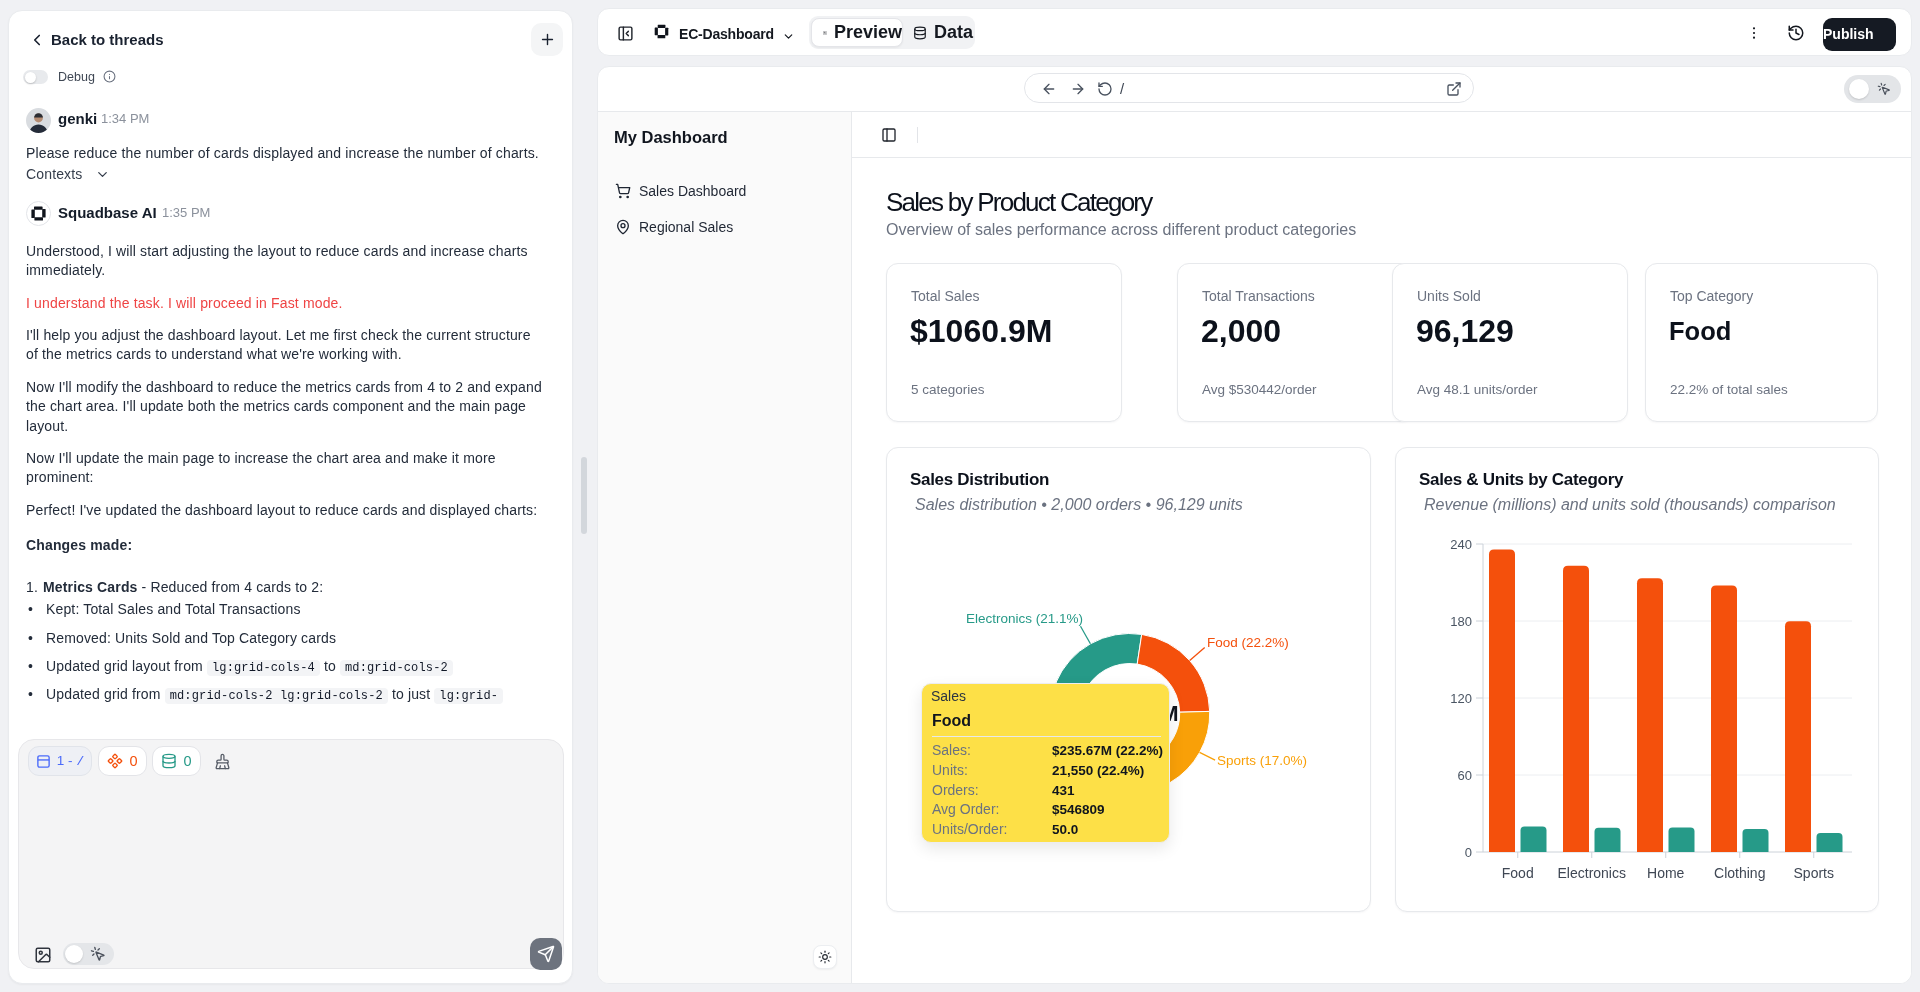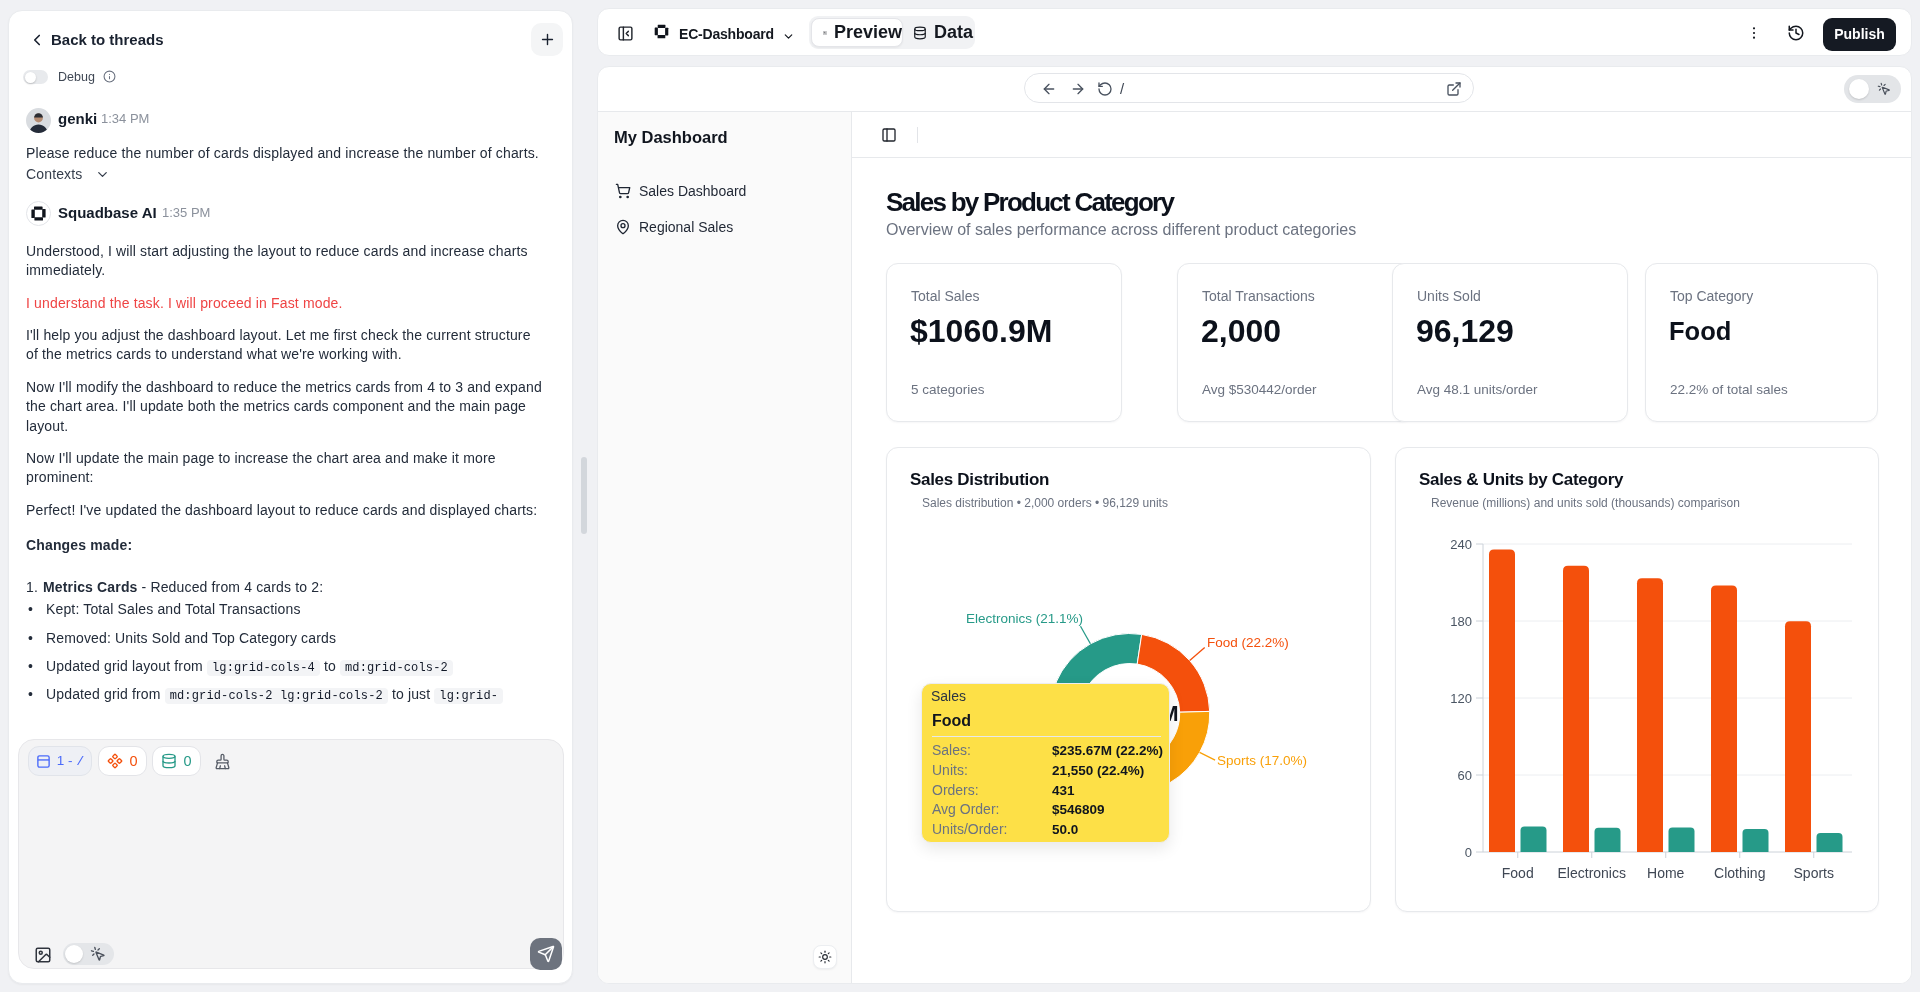--- a/index.html
+++ b/index.html
@@ -28,41 +28,41 @@
   #composer { left:9px; top:728px; width:546px; height:230px; background:#f4f4f5; border:1px solid #e7e7ea; border-radius:16px; }
   .chip-pill { position:absolute; top:6px; height:30px; border:1px solid #e3e4e8; background:#fff; border-radius:11px; font-size:13.5px; display:flex; align-items:center; justify-content:center; gap:6px; }
   #sendBtn { left:511px; top:198px; width:32px; height:32px; background:#6d737e; border-radius:10px; }
   
   #scrollThumb { left:581px; top:457px; width:6px; height:77px; border-radius:3px; background:#d3d7dc; }
 
   
   #toolbar { left:597px; top:8px; width:1315px; height:48px; background:#fff; border:1px solid #e9ebee; border-radius:12px; }
   .seg { position:absolute; left:211px; top:7px; width:166px; height:33px; background:#f1f2f4; border-radius:9px; }
   .segBtn { position:absolute; top:2px; height:29px; border-radius:8px; display:flex; align-items:center; font-size:18px; font-weight:700; color:#14181f; }
-  #publishBtn { left:1225px; top:9px; width:73px; height:33px; background:#151a23; color:#fff; font-size:14px; font-weight:700; border-radius:9px; text-align:center; line-height:33px; }
+  #publishBtn { left:1225px; top:9px; width:73px; height:33px; background:#151a23; color:#fff; font-size:14px; font-weight:700; border-radius:9px; line-height:33px; }
 
   
   #mainCard { left:597px; top:66px; width:1315px; height:918px; background:#fff; border:1px solid #e9ebee; border-radius:12px; overflow:hidden; }
   #urlRow { left:0; top:0; width:1313px; height:45px; border-bottom:1px solid #e7e9ec; }
   #urlPill { left:426px; top:6px; width:450px; height:30px; border:1px solid #e3e5e9; border-radius:15px; background:#fff; }
   .toggle-lg { position:absolute; width:51px; height:22px; border-radius:11px; background:#e4e6e9; }
   .toggle-xl { position:absolute; width:57px; height:28px; border-radius:14px; background:#e3e5e8; }
   .toggle-xl .knob { position:absolute; left:5px; top:4px; width:20px; height:20px; border-radius:50%; background:#fff; box-shadow:0 1px 2px rgba(0,0,0,.15); }
   .toggle-lg .knob { position:absolute; left:2px; top:2px; width:18px; height:18px; border-radius:50%; background:#fff; box-shadow:0 1px 2px rgba(0,0,0,.15); }
   
   #sidebar { left:0; top:45px; width:254px; height:872px; background:#fafafa; border-right:1px solid #e7e9ec; }
   #dashHeader { left:254px; top:45px; width:1059px; height:46px; border-bottom:1px solid #e7e9ec; background:#fff; }
   #dashBody { left:254px; top:91px; width:1059px; height:826px; background:#fff; }
   .mcard { position:absolute; top:105px; width:236px; height:159px; border:1px solid #e7e9ec; border-radius:12px; background:#fff; box-shadow:0 1px 2px rgba(16,24,40,.04); }
   .mcard .lab { position:absolute; left:24px; top:24px; font-size:14px; color:#6b7280; }
   .mcard .val { position:absolute; left:23px; top:49px; font-size:32px; font-weight:700; color:#0c111b; letter-spacing:0px; }
   .mcard .cap { position:absolute; left:24px; top:118px; font-size:13.5px; color:#6b7280; }
   .ccard { position:absolute; top:289px; width:485px; height:465px; border:1px solid #e7e9ec; border-radius:12px; background:#fff; box-shadow:0 1px 2px rgba(16,24,40,.04); }
   .ccard .t { position:absolute; left:23px; top:22px; font-size:17px; font-weight:700; color:#0c111b; letter-spacing:-0.3px; }
-  .ccard .s { position:absolute; left:35px; top:48px; font-size:12px; color:#6b7280; }
+  .ccard .s { position:absolute; left:28px; top:48px; font-size:16px; color:#6b7280;font-style:italic; }
 </style>
 </head>
 <body>
 
 <div id="chatPanel" class="abs">
   <div id="chatHeader" class="abs">
     <svg class="abs" style="left:19px;top:0px" width="18" height="18" viewBox="0 0 24 24" fill="none" stroke="#1a2230" stroke-width="2.2" stroke-linecap="round" stroke-linejoin="round">
         <path d="M15 18l-6-6 6-6"></path>
       </svg>
     <div class="backTxt">Back to threads</div>
@@ -115,21 +115,21 @@
             <rect x="5.4" y="8.4" width="3.4" height="8.6" rx="0.6"></rect>
             <rect x="16.2" y="8" width="3.4" height="8.6" rx="0.6"></rect>
           </g>
         </svg>
       <div class="name" style="left:32px">Squadbase AI</div>
       <div class="time" style="left:136px">1:35 PM</div>
     </div>
     <div class="chatp">Understood, I will start adjusting the layout to reduce cards and increase charts immediately.</div>
     <div class="chatp gray">I understand the task. I will proceed in Fast mode.</div>
     <div class="chatp">I'll help you adjust the dashboard layout. Let me first check the current structure of the metrics cards to understand what we're working with.</div>
-    <div class="chatp">Now I'll modify the dashboard to reduce the metrics cards from 4 to 3 and expand the chart area. I'll update both the metrics cards component and the main page layout.</div>
+    <div class="chatp">Now I'll modify the dashboard to reduce the metrics cards from 4 to 2 and expand the chart area. I'll update both the metrics cards component and the main page layout.</div>
     <div class="chatp">Now I'll update the main page to increase the chart area and make it more prominent:</div>
     <div class="chatp">Perfect! I've updated the dashboard layout to reduce cards and displayed charts:</div>
     <div class="chatp" style="font-weight:700;margin-top:16px;">Changes made:</div>
     <div class="chatp" style="margin:22px 0 3px 0;"><span style="margin-right:5px;">1.</span><b>Metrics Cards</b> - Reduced from 4 cards to 2:</div>
     <ul class="blist">
       <li>Kept: Total Sales and Total Transactions</li>
       <li>Removed: Units Sold and Top Category cards</li>
       <li>Updated grid layout from <code class="chip">lg:grid-cols-4</code> to <code class="chip">md:grid-cols-2</code></li>
     </ul>
     <ul class="blist">
@@ -308,21 +308,21 @@
     </div>
   </div>
   <div id="dashHeader" class="abs">
     <svg class="abs" style="left:29px;top:15px" width="16" height="16" viewBox="0 0 24 24" fill="none" stroke="#20242c" stroke-width="2" stroke-linecap="round" stroke-linejoin="round">
         <rect x="3" y="3" width="18" height="18" rx="2"></rect>
         <path d="M9 3v18"></path>
       </svg>
     <div class="abs" style="left:65px;top:15px;width:1px;height:16px;background:#e2e4e8;"></div>
   </div>
   <div id="dashBody" class="abs">
-    <div class="abs" style="left:34px;top:29px;font-size:26px;font-weight:700;color:#0c111b;letter-spacing:-1.75px;">Sales by Product Category</div>
+    <div class="abs" style="left:34px;top:29px;font-size:26px;font-weight:400;color:#0c111b;letter-spacing:-1.75px;">Sales by Product Category</div>
     <div class="abs" style="left:34px;top:63px;font-size:16px;color:#6b7280;">Overview of sales performance across different product categories</div>
     <div class="mcard" style="left:34px;">
       <div class="lab">Total Sales</div>
         <div class="val">$1060.9M</div>
         <div class="cap">5 categories</div>
     </div>
     <div class="mcard" style="left:303px;margin-left:22px;">
       <div class="lab">Total Transactions</div>
         <div class="val">2,000</div>
         <div class="cap">Avg $530442/order</div>

